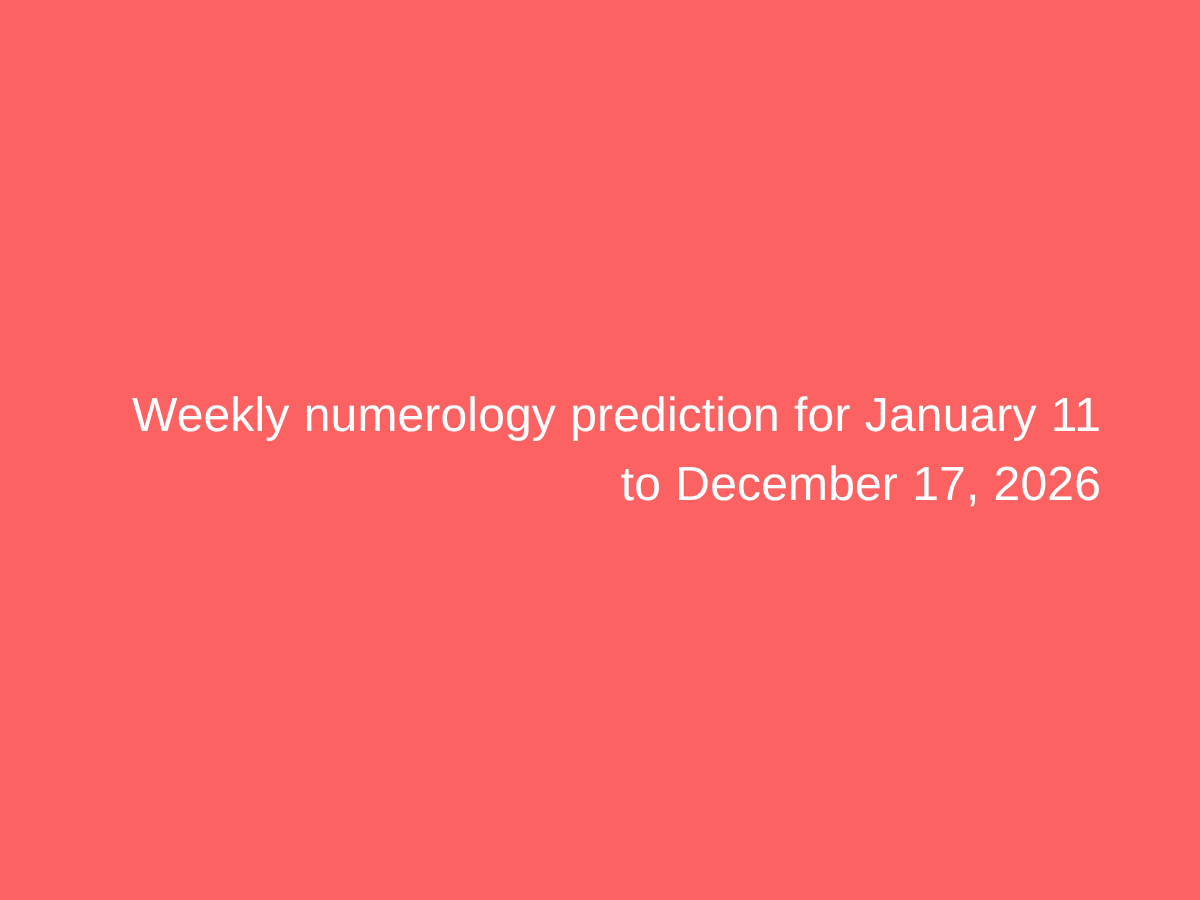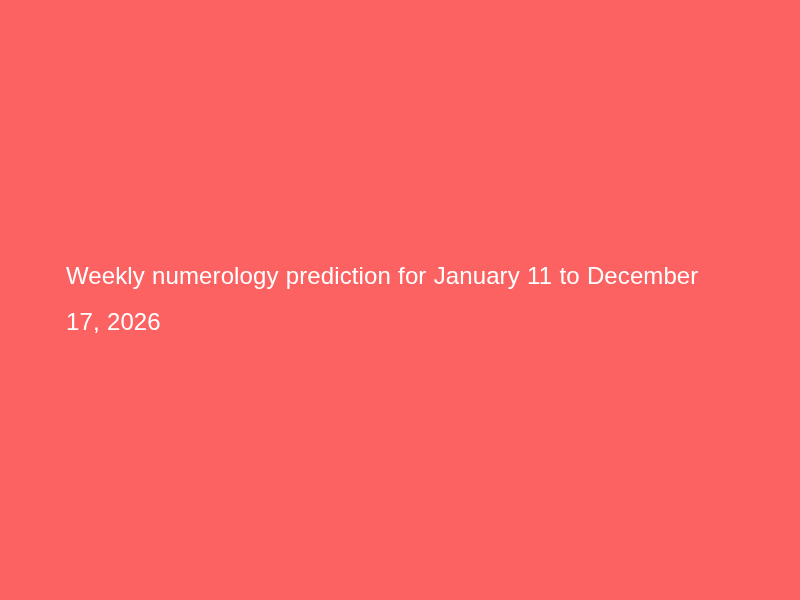--- a/index.html
+++ b/index.html
@@ -35,26 +35,26 @@
     padding: 0 16px;
     text-align: center;
     
     margin-top: -2px;
   }
 
   .card-title {
     margin: 0;
     color: #ffffff;
     font-family: "Liberation Sans", "DejaVu Sans", sans-serif;
-    font-size: 24px;
+    font-size: 32px;
     font-weight: 400;
     line-height: 46px;
     letter-spacing: 0.1px;
     word-spacing: 0.5px;
-    text-align: left;
+    text-align: right;
     white-space: pre-wrap;
   }
 </style>
 </head>
 <body style="background: rgb(252, 98, 98);">
 
 <div class="card" style="background-color: rgb(252, 98, 98); color: rgb(255, 255, 255);">
 
   <div class="title-block">
 

